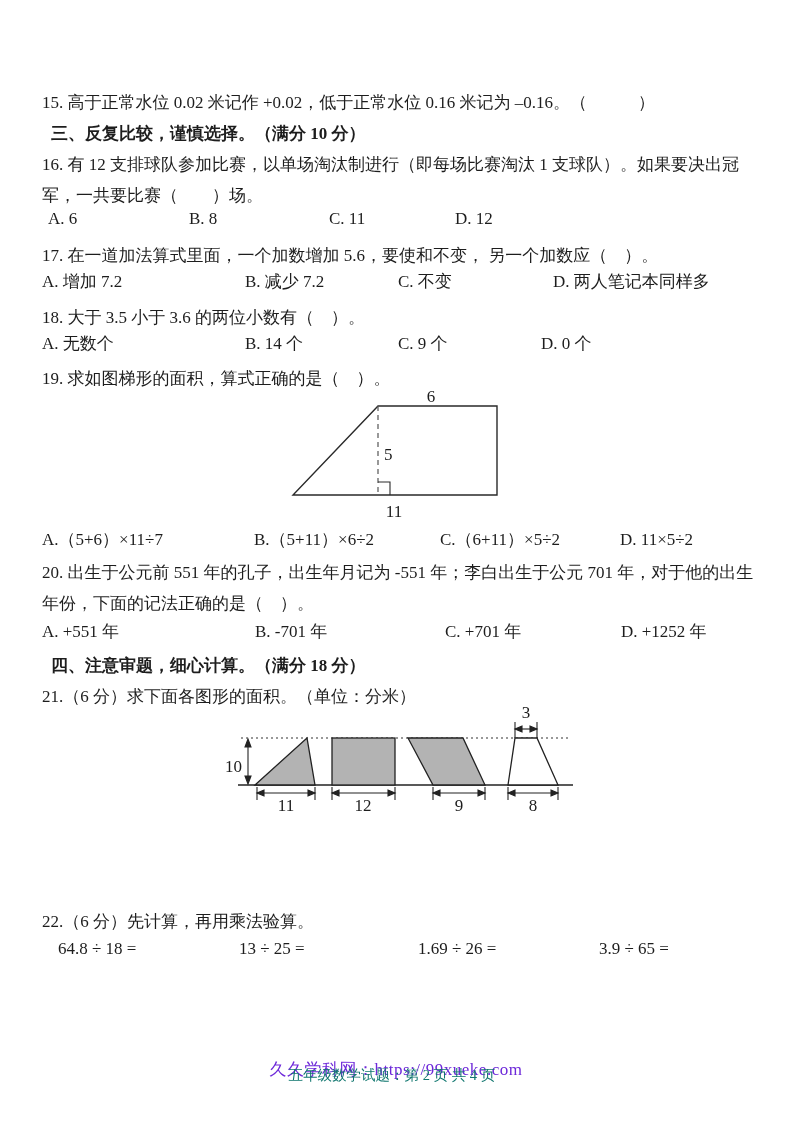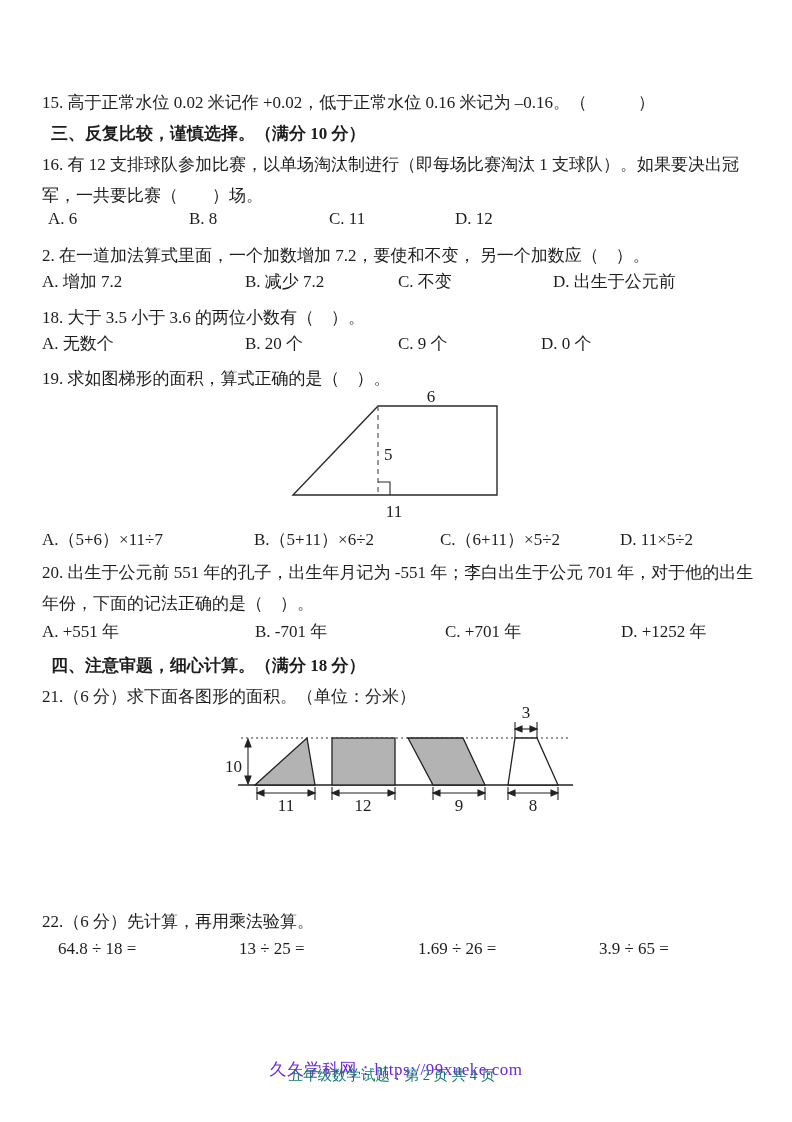--- a/index.html
+++ b/index.html
@@ -65,32 +65,32 @@
   <div class="blk h3 bold">三、反复比较，谨慎选择。（满分 10 分）</div>
 
   <div class="blk q16">16. 有 12 支排球队参加比赛，以单场淘汰制进行（即每场比赛淘汰 1 支球队）。如果要决出冠军，一共要比赛（　　）场。</div>
   <div class="opts or16">
     <span>A. 6</span>
     <span>B. 8</span>
     <span>C. 11</span>
     <span>D. 12</span>
   </div>
 
-  <div class="blk q17">2. 在一道加法算式里面，一个加数增加 7.2，要使和不变， 另一个加数应（　）。</div>
+  <div class="blk q17">17. 在一道加法算式里面，一个加数增加 5.6，要使和不变， 另一个加数应（　）。</div>
   <div class="opts or17">
     <span>A. 增加 7.2</span>
     <span>B. 减少 7.2</span>
     <span>C. 不变</span>
-    <span>D. 出生于公元前</span>
+    <span>D. 两人笔记本同样多</span>
   </div>
 
   <div class="blk q18">18. 大于 3.5 小于 3.6 的两位小数有（　）。</div>
   <div class="opts or18">
     <span>A. 无数个</span>
-    <span>B. 20 个</span>
+    <span>B. 14 个</span>
     <span>C. 9 个</span>
     <span>D. 0 个</span>
   </div>
 
   <div class="blk q19">19. 求如图梯形的面积，算式正确的是（　）。</div>
 
   <svg class="fig19" width="235" height="132" viewBox="0 0 235 132">
     <polygon points="100,16 219,16 219,105 15,105" fill="none" stroke="#2a2a2a" stroke-width="1.4"></polygon>
     <line x1="100" y1="16" x2="100" y2="105" stroke="#555" stroke-width="1.2" stroke-dasharray="5,4"></line>
     <polyline points="100,92 112,92 112,105" fill="none" stroke="#2a2a2a" stroke-width="1.1"></polyline>

